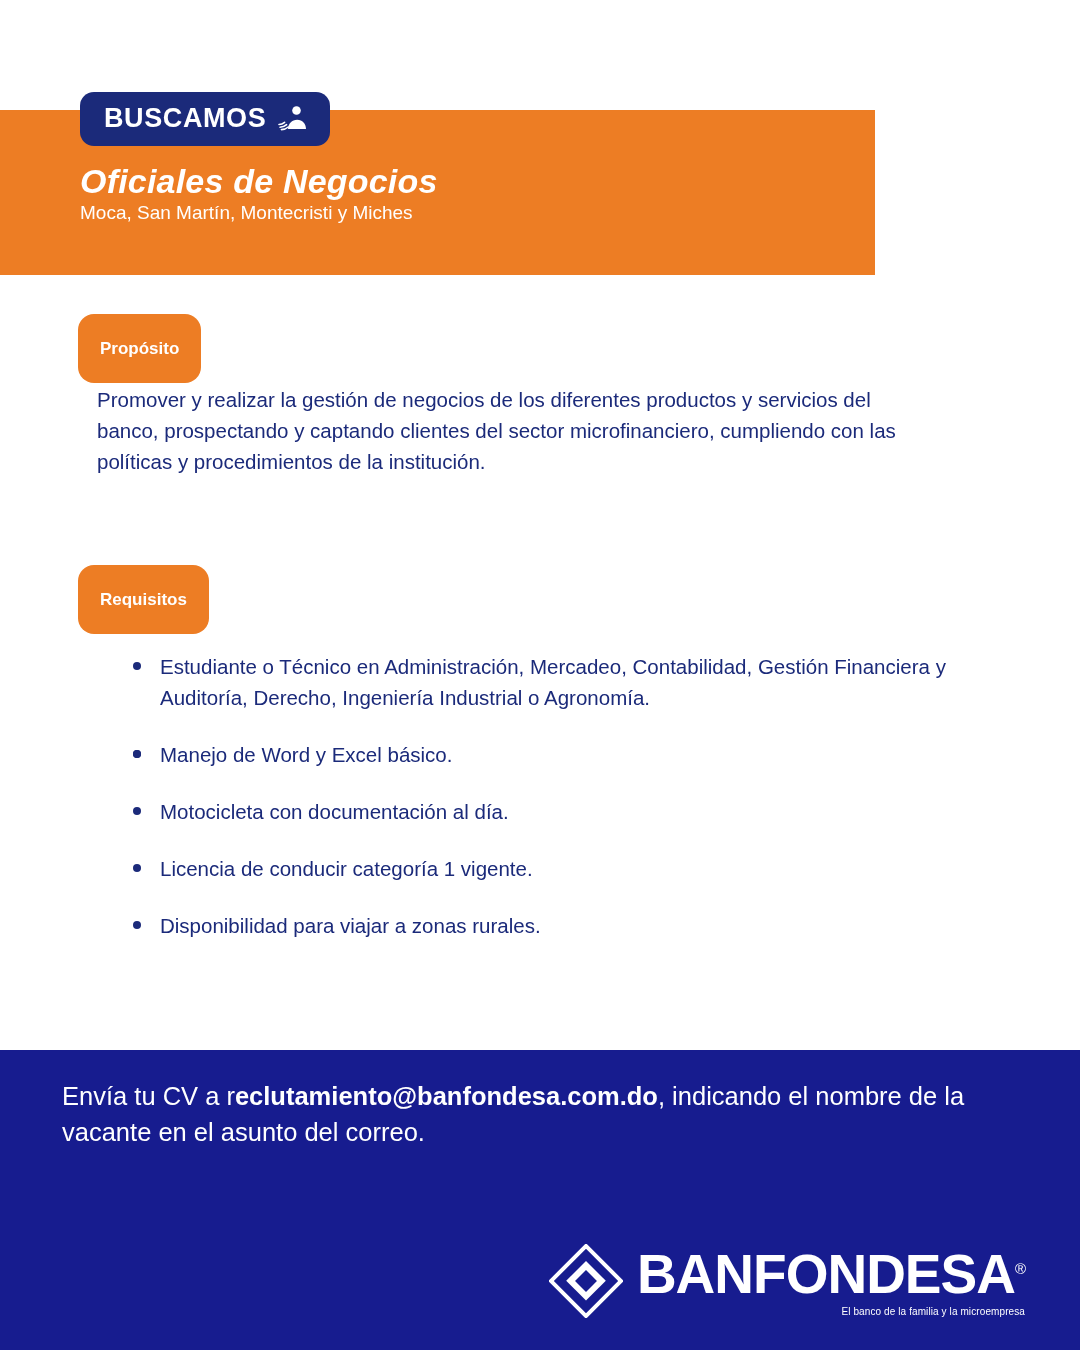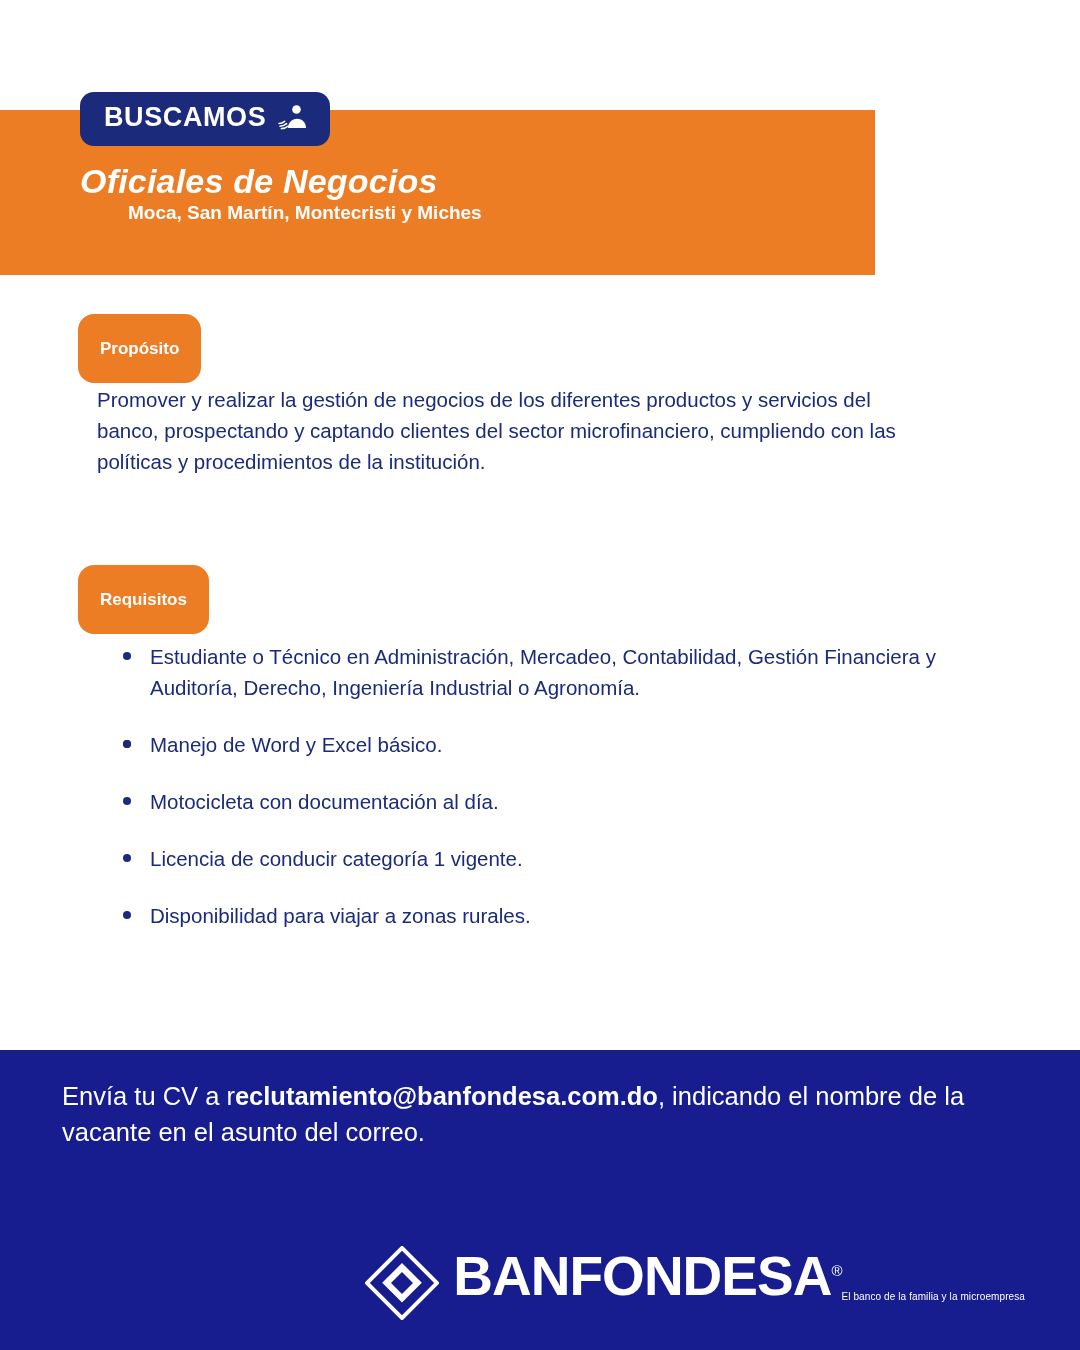--- a/index.html
+++ b/index.html
@@ -26,20 +26,21 @@
   }
   .buscamos-pill {
     position: absolute;
     left: 80px;
     top: 92px;
     background: #1b2a7a;
     color: #ffffff;
     border-radius: 14px;
     padding: 12px 24px 14px 24px;
     display: flex;
+    align-items: center;
     gap: 12px;
     box-sizing: border-box;
     height: 54px;
   }
   .buscamos-pill .label {
     font-size: 27px;
     font-weight: bold;
     letter-spacing: 0.6px;
     line-height: 1;
   }
@@ -54,22 +55,21 @@
     font-weight: bold;
     letter-spacing: 0.2px;
     font-style: italic;
   }
   .job-locations {
     position: absolute;
     left: 80px;
     top: 202px;
     color: #ffffff;
     font-size: 19px;
-    font-weight: bold;
-    margin-left: 48px;
+    font-weight: normal;
   }
 
   
   .section-tag {
     position: absolute;
     background: #ed7d24;
     color: #ffffff;
     border-radius: 16px;
     font-size: 17px;
     font-weight: bold;
@@ -90,21 +90,21 @@
     line-height: 31px;
     margin-top: 7px;
   }
 
   
   .req-list {
     position: absolute;
     left: 97px;
     top: 633px;
     width: 890px;
-    margin: 8px;
+    margin: 18px;
     padding: 0;
     list-style: none;
     color: #1b2a7a;
   }
   .req-list li {
     position: relative;
     padding-left: 45px;
     font-size: 20.5px;
     line-height: 31px;
     margin-bottom: 26px;
@@ -151,21 +151,21 @@
     gap: 14px;
   }
   .logo-diamond {
     width: 74px;
     height: 74px;
     position: relative;
     margin-top: 4px;
   }
   .logo-text-block {
     display: flex;
-    flex-direction: row;
+    flex-direction: column;
     align-items: flex-end;
   }
   .logo-word {
     color: #ffffff;
     font-size: 55px;
     font-weight: bold;
     letter-spacing: -1px;
     line-height: 58px;
     font-family: "Liberation Sans", sans-serif;
     position: relative;

